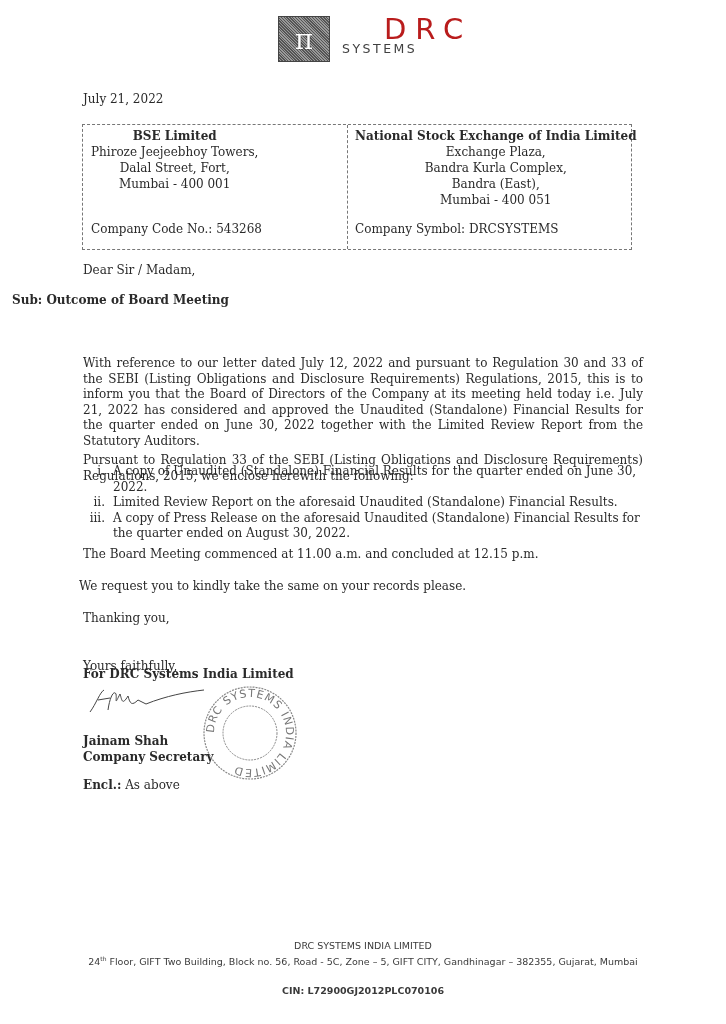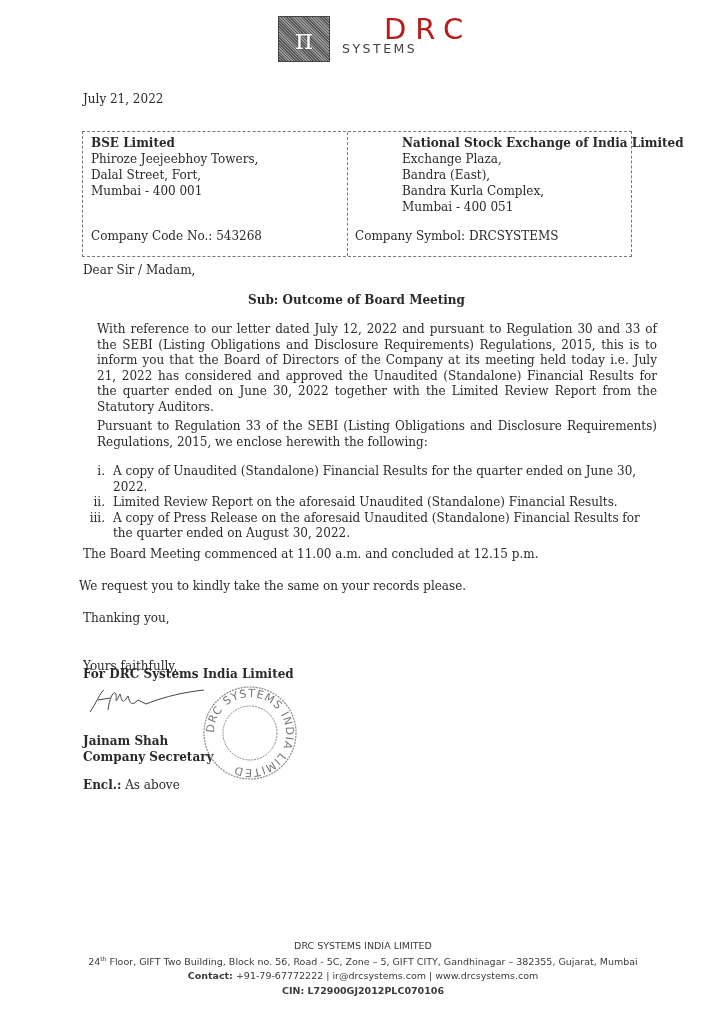--- a/index.html
+++ b/index.html
@@ -28,36 +28,37 @@
       font-size: 12.5px; letter-spacing: 2.5px; color: #404040;
     }
 
     .text { position: absolute; font-size: 12px; line-height: 16px; white-space: nowrap; }
     .bold { font-weight: bold; }
 
     .date { left: 83px; top: 91px; }
 
     
     .addr-box {
-      position: absolute; left: 82px; top: 131px; width: 548px; height: 124px;
+      position: absolute; left: 82px; top: 124px; width: 548px; height: 124px;
       border: 1px dashed #777;
+      text-align: center;
     }
     .addr-divider { position: absolute; left: 264px; top: 0; bottom: 0; border-left: 1px dashed #777; }
     .addr-col { position: absolute; top: 3px; font-size: 12px; line-height: 16px; }
     .addr-col.left { left: 8px; }
-    .addr-col.right { left: 272px; margin-left: 47px; }
+    .addr-col.right { left: 272px; }
     .addr-col div { white-space: nowrap; }
     .addr-code { position: absolute; top: 97px; font-size: 12px; font-weight: normal; white-space: nowrap; }
     .addr-code.left { left: 8px; }
     .addr-code.right { left: 272px; }
 
     .salutation { left: 83px; top: 262px; }
-    .subject { left: 0; width: 713px; text-align: center; top: 292px; font-weight: bold; }
+    .subject { left: 12px; width: 713px; text-align: left; top: 292px; font-weight: bold; }
 
-    .para { position: absolute; left: 97px; width: 560px; font-size: 12px; line-height: 15.6px; text-align: justify; }
+    .para { position: absolute; left: 83px; width: 560px; font-size: 12px; line-height: 15.6px; text-align: justify; margin-top: 34px; }
     .para1 { top: 322px; }
     .para2 { top: 419px; }
 
     .list { position: absolute; left: 83px; top: 464px; width: 560px; font-size: 12px; line-height: 15.6px; }
     .list-item { position: relative; padding-left: 30px; }
     .list-num { position: absolute; left: 0; width: 22px; text-align: right; }
 
     .commenced { left: 83px; top: 546px; }
     .request { left: 79px; top: 578px; }
     .thanking { left: 83px; top: 610px; text-align: center; }
@@ -101,22 +102,22 @@
       <div class="bold">BSE Limited</div>
       <div>Phiroze Jeejeebhoy Towers,</div>
       <div>Dalal Street, Fort,</div>
       <div>Mumbai - 400 001</div>
     </div>
     <div class="addr-code left">Company Code No.: 543268</div>
 
     <div class="addr-col right">
       <div class="bold">National Stock Exchange of India Limited</div>
       <div>Exchange Plaza,</div>
+      <div>Bandra Kurla Complex,</div>
       <div>Bandra (East),</div>
-      <div>Bandra Kurla Complex,</div>
       <div>Mumbai - 400 051</div>
     </div>
     <div class="addr-code right">Company Symbol: DRCSYSTEMS</div>
   </div>
 
   <div class="text salutation">Dear Sir / Madam,</div>
   <div class="text subject">Sub: Outcome of Board Meeting</div>
 
   <div class="para para1">With reference to our letter dated July 12, 2022 and pursuant to Regulation 30 and 33 of the SEBI (Listing Obligations and Disclosure Requirements) Regulations, 2015, this is to inform you that the Board of Directors of the Company at its meeting held today i.e. July 21, 2022 has considered and approved the Unaudited (Standalone) Financial Results for the quarter ended on June 30, 2022 together with the Limited Review Report from the Statutory Auditors.</div>
   <div class="para para2">Pursuant to Regulation 33 of the SEBI (Listing Obligations and Disclosure Requirements) Regulations, 2015, we enclose herewith the following:</div>
@@ -161,17 +162,14 @@
   </svg>
 
   <div class="text encl">
     <b>Encl.:</b><span> As above</span>
   </div>
 
   <div class="footer f1">DRC SYSTEMS INDIA LIMITED</div>
   <div class="footer f2">
     <span>24</span><sup>th</sup><span> Floor, GIFT Two Building, Block no. 56, Road - 5C, Zone – 5, GIFT CITY, Gandhinagar – 382355, Gujarat, Mumbai</span>
   </div>
-  <div class="footer f3">
-    <b>Contact:</b><span> +91-79-67772222 | ir@drcsystems.com | www.drcsystems.com</span>
-  </div>
   <div class="footer f4">CIN: L72900GJ2012PLC070106</div>
 </div>
 
 </body></html>

